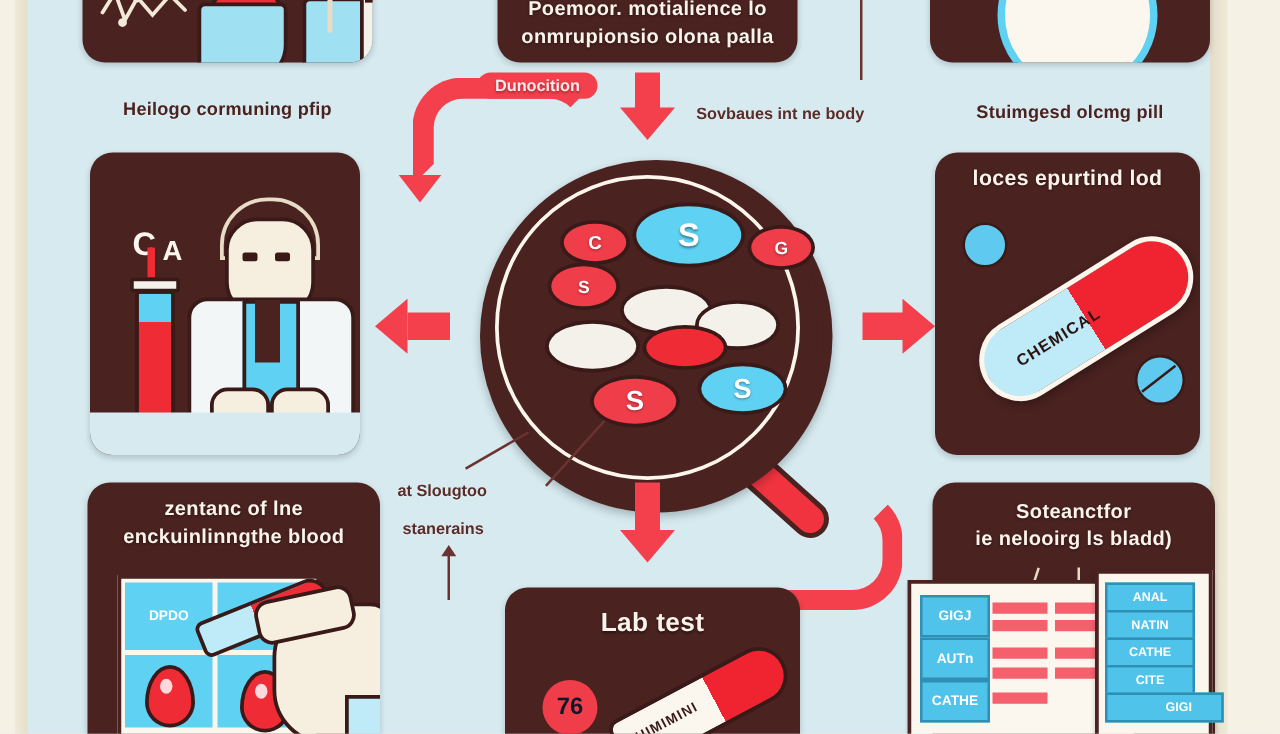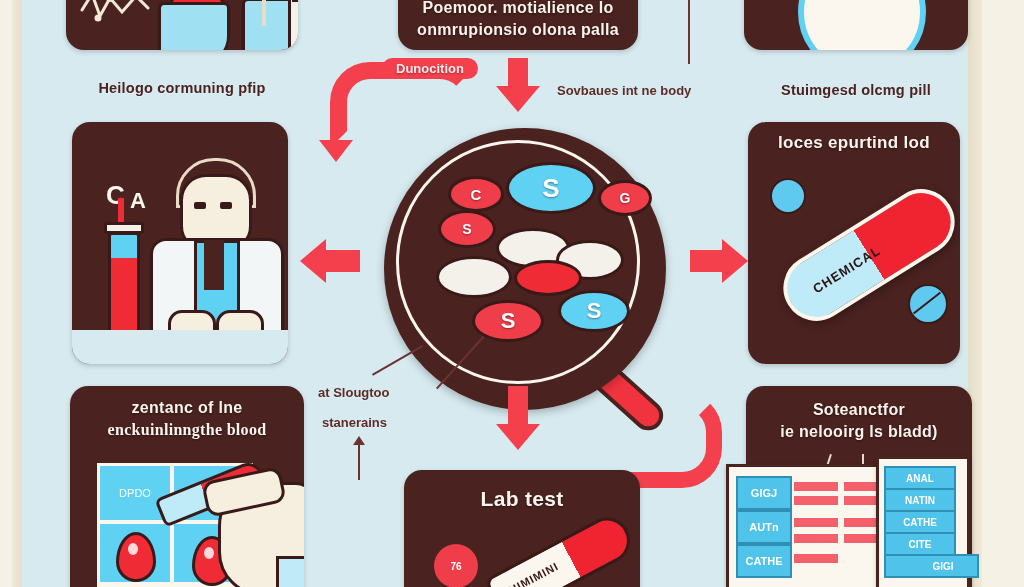--- a/index.html
+++ b/index.html
@@ -214,23 +214,23 @@
   .mini-tab{
     position:absolute;border-radius:50%;background:#5fc9ef;border:2px solid #3a1a18;
   }
   .vial{
     position:absolute;width:150px;height:46px;border-radius:10px 24px 24px 10px;
     background:linear-gradient(90deg,#fbf7ef 0%,#fbf7ef 58%,#f02430 58%,#f02430 100%);
     border:3px solid #3a1a18;box-sizing:border-box;transform:rotate(-28deg);
   }
   .badge-num{
     position:absolute;width:44px;height:44px;border-radius:50%;
-    background:#ef3d49;color:#ffffff;
+    background:#ef3d49;color:#0f172a;
     display:flex;align-items:center;justify-content:center;
-    font-size:10px;font-weight:bold;
+    font-size:19px;font-weight:bold;
   }
   .hand{
     position:absolute;background:#f6eedf;border:3px solid #3a1a18;
     border-radius:40px 14px 14px 40px;
   }
   .finger{position:absolute;background:#f6eedf;border:3px solid #3a1a18;border-radius:12px;}
   .heart-line{position:absolute;}
   .bottle{position:absolute;background:#f4f1ea;border:3px solid #3a1a18;}
   .blue-shape{position:absolute;background:#9fe0f2;border:3px solid #3a1a18;}
 </style>
@@ -372,25 +372,25 @@
     <div class="arr-shaft" style="left:14px;top:0;width:20px;height:40px;"></div>
     <div class="arr-head-d" style="left:2px;top:38px;"></div>
   </div>
 
   <div class="curve-arrow-br">
     <div class="curve-band-br"></div>
   </div>
 
   <div class="card" style="left:70px;top:386px;width:234px;height:230px;">
     <div class="card-title two" style="top:12px;">zentanc of lne</div>
-    <div class="card-title two" style="top:34px;font-family:Liberation Serif, serif;">enckuinlinngthe blood</div>
+    <div class="card-title two" style="top:34px;">enckuinlinngthe blood</div>
 
     <div style="position:absolute;left:24px;top:74px;width:156px;height:150px;background:#fbf7ef;border:3px solid #4a2220;"></div>
     <div style="position:absolute;left:30px;top:80px;width:70px;height:54px;background:#5fd2f3;
-                display:flex;align-items:center;justify-content:center;color:#fff;font-size:11px;font-weight:normal;">
+                display:flex;align-items:center;justify-content:center;color:#fff;font-size:11px;font-weight:bold;">
       <span>DPDO</span>
     </div>
     <div style="position:absolute;left:104px;top:80px;width:72px;height:54px;background:#5fd2f3;"></div>
     <div style="position:absolute;left:30px;top:138px;width:70px;height:58px;background:#5fd2f3;"></div>
     <div style="position:absolute;left:104px;top:138px;width:72px;height:58px;background:#5fd2f3;"></div>
     <div class="drop" style="left:46px;top:146px;"></div>
     <div class="drop" style="left:122px;top:150px;"></div>
 
     <div class="vial" style="left:86px;top:92px;width:110px;height:30px;border-radius:8px 18px 18px 8px;
                 background:linear-gradient(90deg,#bfeaf7 0%,#bfeaf7 44%,#ef2b36 44%,#ef2b36 100%);transform:rotate(-22deg);"></div>

